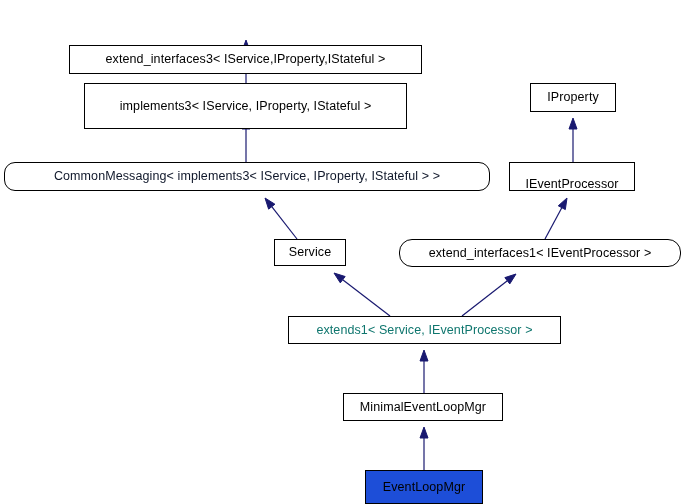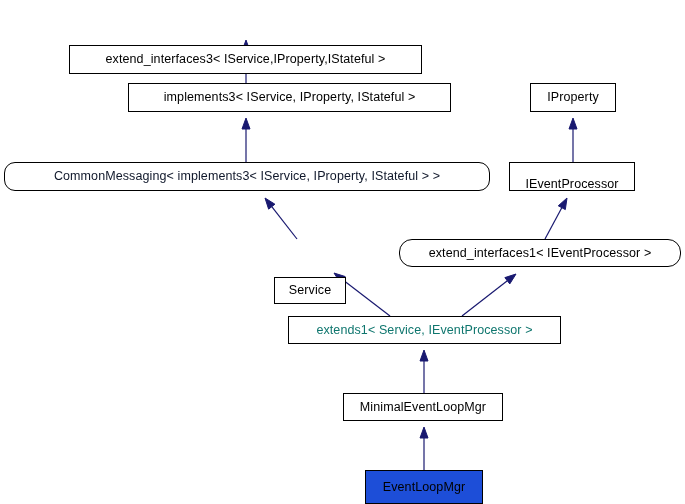--- a/index.html
+++ b/index.html
@@ -72,37 +72,37 @@
       <line x1="424" y1="393" x2="424" y2="361" stroke="#191970" stroke-width="1.2"></line>
       <polygon points="424,350 428,361 420,361" fill="#191970" stroke="#191970" stroke-width="1" stroke-linejoin="miter"></polygon>
       <line x1="424" y1="470" x2="424" y2="438" stroke="#191970" stroke-width="1.2"></line>
       <polygon points="424,427 428,438 420,438" fill="#191970" stroke="#191970" stroke-width="1" stroke-linejoin="miter"></polygon>
     </svg>
 
   <div class="node" style="left: 69px; top: 5px; width: 353px; height: 29px; background: rgb(255, 255, 255); border-color: rgb(0, 0, 0); color: rgb(0, 0, 0); margin-top: 40px;">
     <span class="label">extend_interfaces3&lt; IService,IProperty,IStateful &gt;</span>
   </div>
 
-  <div class="node" style="left: 84px; top: 83px; width: 323px; height: 29px; background: rgb(255, 255, 255); border-color: rgb(0, 0, 0); color: rgb(0, 0, 0); margin-left: 44px;">
+  <div class="node" style="left: 84px; top: 83px; width: 323px; height: 46px; background: rgb(255, 255, 255); border-color: rgb(0, 0, 0); color: rgb(0, 0, 0);">
     <span class="label">implements3&lt; IService, IProperty, IStateful &gt;</span>
   </div>
 
   <div class="node" style="left: 530px; top: 83px; width: 86px; height: 29px; background: rgb(255, 255, 255); border-color: rgb(0, 0, 0); color: rgb(0, 0, 0);">
     <span class="label">IProperty</span>
   </div>
 
   <div class="node" style="left: 4px; top: 162px; width: 486px; height: 29px; background: rgb(255, 255, 255); border-color: rgb(0, 0, 0); color: #0f172a; border-radius: 11px;">
     <span class="label">CommonMessaging&lt; implements3&lt; IService, IProperty, IStateful &gt; &gt;</span>
   </div>
 
   <div class="node" style="left: 509px; top: 162px; width: 126px; height: 29px; background: rgb(255, 255, 255); border-color: rgb(0, 0, 0); color: rgb(0, 0, 0); align-items: flex-end;">
     <span class="label">IEventProcessor</span>
   </div>
 
-  <div class="node" style="left: 274px; top: 239px; width: 72px; height: 27px; background: rgb(255, 255, 255); border-color: rgb(0, 0, 0); color: rgb(0, 0, 0); margin-top: 38px;">
+  <div class="node" style="left: 274px; top: 239px; width: 72px; height: 27px; background: rgb(255, 255, 255); border-color: rgb(0, 0, 0); color: rgb(0, 0, 0);">
     <span class="label">Service</span>
   </div>
 
   <div class="node" style="left: 399px; top: 239px; width: 282px; height: 28px; background: rgb(255, 255, 255); border-color: rgb(0, 0, 0); color: rgb(0, 0, 0); border-radius: 13px;">
     <span class="label">extend_interfaces1&lt; IEventProcessor &gt;</span>
   </div>
 
   <div class="node" style="left: 288px; top: 316px; width: 273px; height: 28px; background: rgb(255, 255, 255); border-color: rgb(0, 0, 0); color: #0f766e;">
     <span class="label">extends1&lt; Service, IEventProcessor &gt;</span>
   </div>

